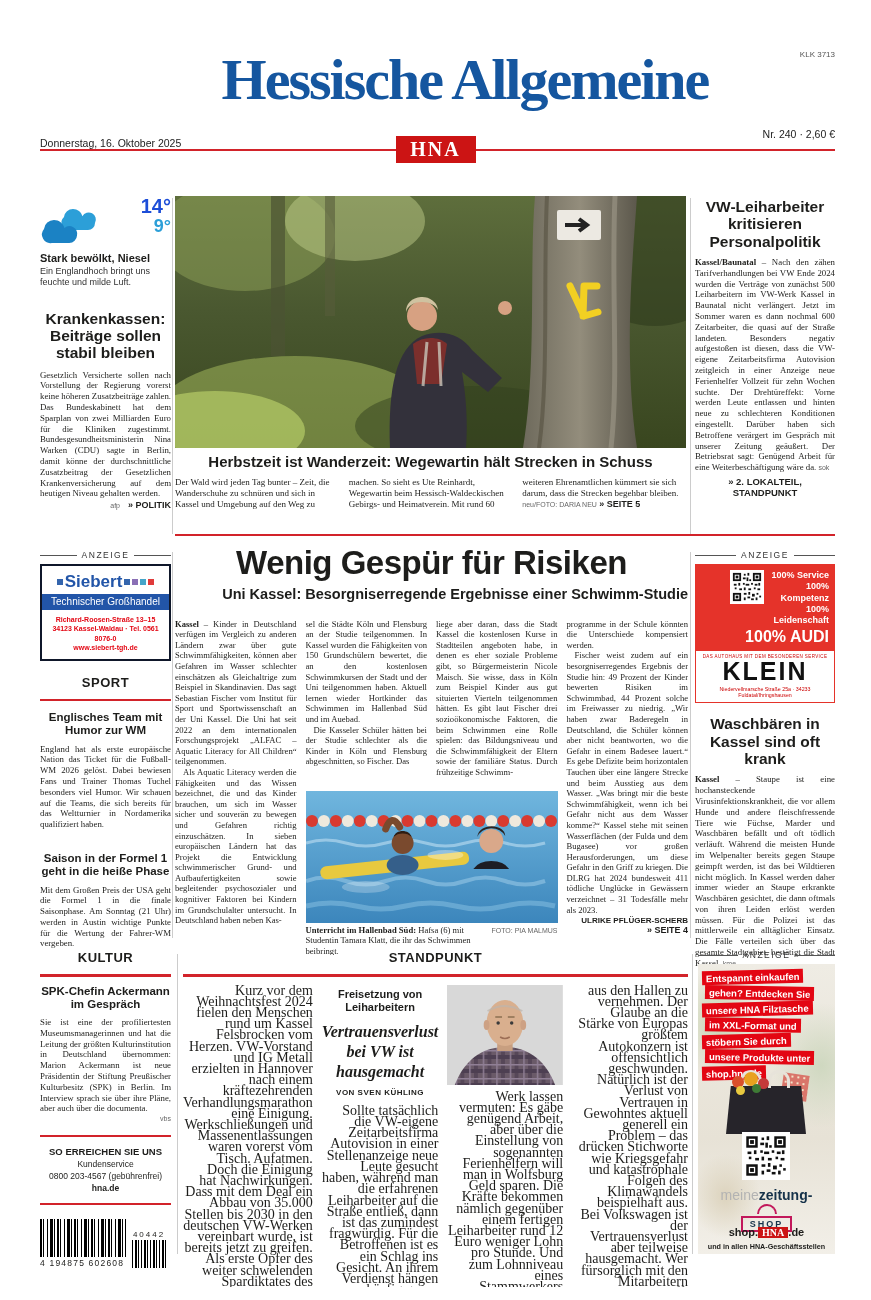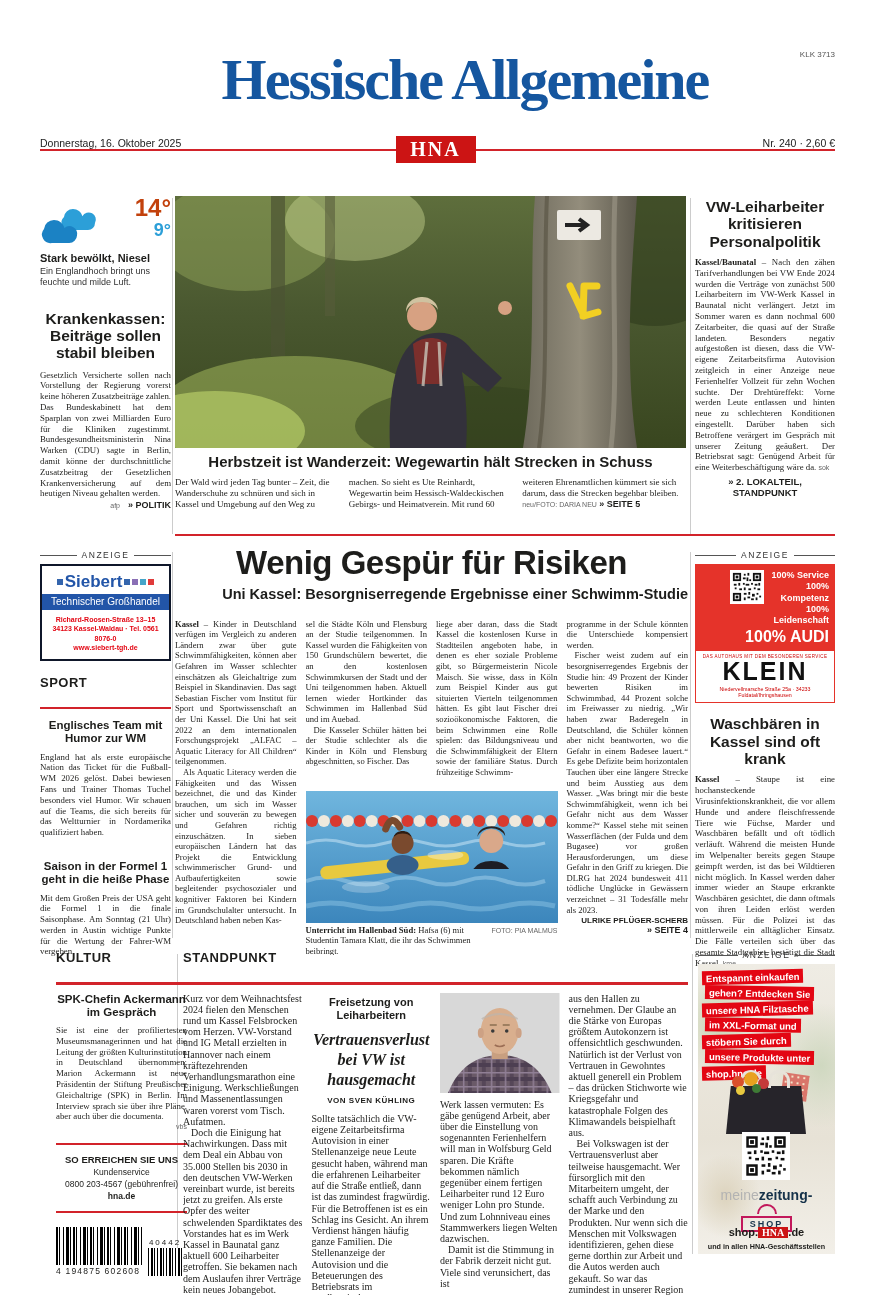--- a/index.html
+++ b/index.html
@@ -11,52 +11,52 @@
   }
   .abs { position:absolute; }
 
   
   .klk { top:50px; right:36px; font-size:8px; color:#555; font-family:"Liberation Sans",sans-serif; }
   .mast-title { top:46px; left:130px; width:670px; text-align:center;
     font-family:"Liberation Serif",serif; font-weight:bold; font-size:58px;
     letter-spacing:-2px; color:#15569f; white-space:nowrap; }
   .mast-rule { top:149px; left:40px; width:795px; height:2px; background:#d2232a; }
   .mast-date { top:137px; left:40px; font-size:10.5px; font-family:"Liberation Sans",sans-serif; color:#222; }
-  .mast-issue { top:137px; right:36px; font-size:10.5px; font-family:"Liberation Sans",sans-serif; color:#222; }
+  .mast-issue { top:128px; right:36px; font-size:10.5px; font-family:"Liberation Sans",sans-serif; color:#222; }
   .hna-box { top:136px; left:50%; transform:translateX(-50%); width:80px; height:27px;
     background:#cc1414; color:#fff; text-align:center; line-height:27px;
     font-family:"Liberation Serif",serif; font-weight:bold; font-size:20px; letter-spacing:2px; }
 
   
   .hl { font-family:"Liberation Sans",sans-serif; font-weight:bold; text-align:center;
         font-size:15px; line-height:1.12; color:#1d1d1b; }
   .body { font-size:8.8px; line-height:10.8px; text-align:justify; hyphens:auto; -webkit-hyphens:auto; }
   .body.indent { text-indent:8px; }
   .dateline { font-weight:bold; }
   .credit { font-size:7px; color:#666; font-family:"Liberation Sans",sans-serif; }
   .refline { font-family:"Liberation Sans",sans-serif; font-weight:bold; font-size:9px; text-align:right; }
   .tailrow { display:flex; justify-content:flex-end; align-items:baseline; gap:8px; margin-top:1px; }
   .rule-red { height:2px; background:#d2232a; }
   .vdiv { position:absolute; width:1px; background:#ccc; }
 
   
   .sec-head { font-family:"Liberation Sans",sans-serif; font-weight:bold; font-size:13px;
-    letter-spacing:.5px; text-align:left; padding-bottom:17px; }
+    letter-spacing:.5px; text-align:center; padding-bottom:9px; }
   .sec-rule { height:2.5px; background:#d2232a; margin-bottom:8px; }
 
   
   .anz { display:flex; align-items:center; gap:5px; margin-bottom:4px; }
   .anz .ln { flex:1; height:1px; background:#555; }
   .anz .tx { font-family:"Liberation Sans",sans-serif; font-size:8.5px; letter-spacing:1.5px; color:#333; }
 
   
   .top-left { left:40px; top:196px; width:131px; }
   .weather { display:flex; align-items:flex-start; }
   .w-temps { margin-left:auto; text-align:right; font-family:"Liberation Sans",sans-serif; font-weight:bold; }
-  .w-high { font-size:24px; color:#c2410c; line-height:1; }
+  .w-high { font-size:20px; color:#1d4ed8; line-height:1; }
   .w-low { font-size:18px; color:#2c9fd8; line-height:1.15; }
   .w-cond { font-family:"Liberation Sans",sans-serif; font-weight:bold; font-size:11px; margin-top:4px; }
   .w-text { font-family:"Liberation Sans",sans-serif; font-size:9px; color:#333; line-height:1.2; margin-top:2px; }
   .kk-head { margin-top:22px; margin-bottom:8px; font-size:15.5px; }
 
   
   .main-photo { left:175px; top:196px; width:511px; height:252px; overflow:hidden; }
   .main-photo svg { display:block; }
 
   
@@ -105,42 +105,42 @@
   .audi-qr { width:34px; height:34px; background:#fff; padding:2px; flex:none; }
   .audi-lines { flex:1; text-align:right; font-weight:bold; font-size:9px; line-height:1.25; }
   .audi-big { text-align:right; font-weight:bold; font-size:16px; margin-top:2px; }
   .audi-white { background:#fff; text-align:center; padding:3px 2px 4px; }
   .audi-tag { color:#c00; font-family:"Liberation Sans",sans-serif; font-size:4.5px; letter-spacing:.4px; }
   .audi-name { font-family:"Liberation Sans",sans-serif; font-weight:bold; font-size:25px; letter-spacing:2px; line-height:1; color:#111; }
   .audi-addr { color:#c00; font-family:"Liberation Sans",sans-serif; font-size:5.3px; margin-top:2px; }
   .wb-head { font-size:15.5px; margin:10px 0 7px; }
 
   
-  .bot-left { left:40px; top:950px; width:131px;margin-left:16px; }
+  .bot-left { left:40px; top:950px; width:131px; }
   .contact { border-top:2px solid #d2232a; border-bottom:2px solid #d2232a;
     text-align:center; margin-top:13px; padding:9px 0 10px; font-family:"Liberation Sans",sans-serif; }
   .ct-title { font-weight:bold; font-size:9.5px; }
   .ct-line { font-size:8.5px; margin-top:2px; }
   .ct-bold { font-weight:bold; }
   .barcode { margin-top:14px; display:flex; gap:6px; align-items:flex-end; }
   .bc-main { width:86px; }
   .bc-bars { height:38px; background:repeating-linear-gradient(90deg,
       #000 0,#000 2px,#fff 2px,#fff 3px,#000 3px,#000 4px,#fff 4px,#fff 7px,
       #000 7px,#000 8px,#fff 8px,#fff 10px,#000 10px,#000 13px,#fff 13px,#fff 14px,
       #000 14px,#000 15px,#fff 15px,#fff 17px); }
   .bc-digits { font-family:"Liberation Sans",sans-serif; font-size:8.5px; letter-spacing:1.2px; margin-top:1px; white-space:nowrap; }
   .bc-side { width:34px; }
   .bc-top { font-family:"Liberation Sans",sans-serif; font-size:8px; letter-spacing:2px; text-align:center; }
   .bc-bars2 { height:28px; margin-top:1px; background:repeating-linear-gradient(90deg,
       #000 0,#000 1px,#fff 1px,#fff 3px,#000 3px,#000 5px,#fff 5px,#fff 6px,#000 6px,#000 7px,#fff 7px,#fff 9px); }
 
   
   .standpunkt { left:183px; top:950px; width:505px; }
   .sp-grid { display:grid; grid-template-columns:repeat(4,1fr); column-gap:9px; max-height:302px; overflow:hidden; }
-  .sp-grid .body { font-size:10px; line-height:11.2px; text-align:left; }
+  .sp-grid .body { font-size:14px; line-height:11.2px; text-align:right; }
   .sp-kicker { font-family:"Liberation Sans",sans-serif; font-weight:bold; font-size:11px; text-align:center; line-height:1.2; margin-top:3px; }
   .sp-head { font-family:"Liberation Serif",serif; font-style:italic; font-weight:bold;
     font-size:16px; line-height:1.25; text-align:center; margin:8px 0 6px; }
   .sp-byline { font-family:"Liberation Sans",sans-serif; font-weight:bold; font-size:8px; letter-spacing:.5px; text-align:center; margin-bottom:8px; }
   .portrait { margin-bottom:6px; }
   .portrait svg { display:block; }
 
   
   .bot-right { left:698px; top:950px; width:137px; }
   .shop { position:relative; height:290px; overflow:hidden;
@@ -451,21 +451,21 @@
     </div>
     <h3 class="hl wb-head">Waschbären in Kassel sind oft krank</h3>
     <p class="body"><b class="dateline">Kassel</b> <span>– Staupe ist eine hochansteckende Virusinfektionskrankheit, die vor allem Hunde und andere fleischfressende Tiere wie Füchse, Marder und Waschbären befällt und oft tödlich verläuft. Während die meisten Hunde im Welpenalter bereits gegen Staupe geimpft werden, ist das bei Wildtieren nicht möglich. In Kassel werden daher immer wieder an Staupe erkrankte Waschbären gesichtet, die dann oftmals von ihren Leiden erlöst werden müssen. Für die Polizei ist das mittlerweile ein alltäglicher Einsatz. Die Fälle verteilen sich über das gesamte Stadtgebiet, bestätigt die Stadt Kassel.</span> <span class="credit">kme</span></p>
     <div class="refline">» SEITE 3</div>
   </section>
 
   <section class="abs bot-left">
     <div class="sec-head">KULTUR</div>
     <div class="sec-rule"></div>
     <h4 class="brief-h" style="margin-top:2px">SPK-Chefin Ackermann im Gespräch</h4>
-    <p class="body">Sie ist eine der profiliertesten Museumsmanagerinnen und hat die Leitung der größten Kulturinstitution in Deutschland übernommen: Marion Ackermann ist neue Präsidentin der Stiftung Preußischer Gleichaltrige (SPK) in Berlin. Im Interview sprach sie über ihre Pläne, aber auch über die documenta.</p>
+    <p class="body">Sie ist eine der profiliertesten Museumsmanagerinnen und hat die Leitung der größten Kulturinstitution in Deutschland übernommen: Marion Ackermann ist neue Präsidentin der Stiftung Preußischer Kulturbesitz (SPK) in Berlin. Im Interview sprach sie über ihre Pläne, aber auch über die documenta.</p>
     <div class="tailrow">
       <span class="credit">vbs</span>
     </div>
     <div class="contact">
       <div class="ct-title">SO ERREICHEN SIE UNS</div>
       <div class="ct-line">Kundenservice</div>
       <div class="ct-line">0800 203-4567 (gebührenfrei)</div>
       <div class="ct-line ct-bold">hna.de</div>
     </div>
     <div class="barcode">

